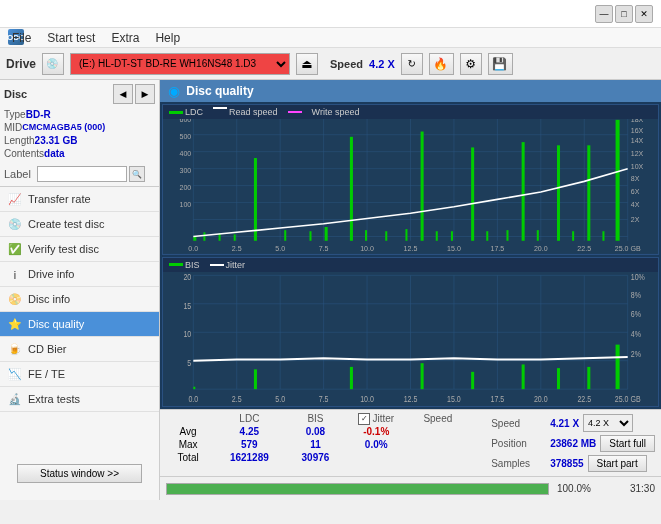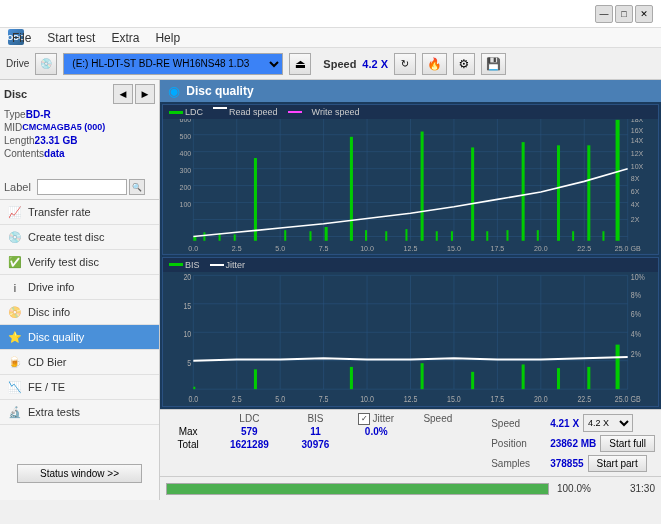--- a/index.html
+++ b/index.html
@@ -13,40 +13,40 @@
     .titlebar-controls { display: flex; gap: 2px; }
     .titlebar-btn { width: 18px; height: 18px; border: 1px solid #aaa; background: #e0e0e0; cursor: pointer; display: flex; align-items: center; justify-content: center; font-size: 9px; border-radius: 2px; }
     .titlebar-btn.close { background: #e0e0e0; }
 
     
     .menubar { background: #f8f8f8; border-bottom: 1px solid #ddd; display: flex; padding: 2px 4px; height: 20px; align-items: center; }
     .menu-item { padding: 1px 8px; font-size: 12px; cursor: pointer; color: #333; }
 
     
     .toolbar { background: #f0f0f0; border-bottom: 1px solid #ccc; display: flex; align-items: center; padding: 3px 6px; height: 32px; gap: 6px; }
-    .toolbar-label { font-weight: normal; font-size: 10px; color: #333; }
-    .drive-select { height: 22px; font-size: 10px; border: 1px solid #aaa; background: #3b82f6; padding: 0 4px; flex: 1; max-width: 220px; }
+    .toolbar-label { font-weight: bold; font-size: 12px; color: #333; }
+    .drive-select { height: 22px; font-size: 10px; border: 1px solid #aaa; background: #ef4444; padding: 0 4px; flex: 1; max-width: 220px; }
     .toolbar-btn { height: 22px; min-width: 22px; border: 1px solid #aaa; background: linear-gradient(to bottom, #f8f8f8, #e0e0e0); cursor: pointer; font-size: 10px; padding: 0 4px; display: flex; align-items: center; justify-content: center; }
     .speed-label { font-size: 11px; font-weight: bold; color: #333; margin-left: 6px; }
 
     
     .main { display: flex; height: calc(524px - 28px - 20px - 32px - 24px); }
 
     
     .sidebar { width: 160px; background: #f5f5f5; border-right: 1px solid #ccc; display: flex; flex-direction: column; flex-shrink: 0; }
 
     
     .disc-panel { border-bottom: 1px solid #ccc; padding: 4px; }
     .disc-panel-header { display: flex; align-items: center; justify-content: space-between; margin-bottom: 4px; }
     .disc-section-title { font-weight: bold; font-size: 11px; color: #333; }
     .disc-row { display: flex; padding: 1px 0; font-size: 10px; }
     .disc-row-label { color: #555; }
     .disc-row-value { color: #0000cc; font-weight: bold; }
     .disc-row-value.data { color: #0000cc; }
-    .label-input-row { display: flex; align-items: center; gap: 2px; margin-top: 19px; }
+    .label-input-row { display: flex; align-items: center; gap: 2px; margin-top: 6px; }
     .label-input { height: 16px; width: 90px; border: 1px solid #aaa; font-size: 9px; padding: 0 2px; }
     .label-btn { width: 16px; height: 16px; border: 1px solid #aaa; background: #e8e8e8; cursor: pointer; font-size: 8px; display: flex; align-items: center; justify-content: center; }
 
     
     .nav-items { flex: 1; overflow: hidden; }
     .nav-item { display: flex; align-items: center; gap: 6px; padding: 5px 8px; cursor: pointer; font-size: 11px; color: #333; border-bottom: 1px solid #e0e0e0; }
     .nav-item.active { background: #4a90d9; color: white; }
     .nav-item-icon { width: 14px; height: 14px; display: flex; align-items: center; justify-content: center; flex-shrink: 0; }
 
     
@@ -399,20 +399,28 @@
                   <span class="checkbox-checked">✓</span>
                   <span>Jitter</span>
                 </span>
               </th>
               <th>Speed</th>
               <th></th>
             </tr>
           </thead>
           <tbody>
             <tr>
+              <td>Avg</td>
+              <td class="stats-val">4.25</td>
+              <td class="stats-val">0.08</td>
+              <td class="stats-neg">-0.1%</td>
+              <td></td>
+              <td></td>
+            </tr>
+            <tr>
               <td>Max</td>
               <td class="stats-val">579</td>
               <td class="stats-val">11</td>
               <td class="stats-val">0.0%</td>
               <td></td>
               <td></td>
             </tr>
             <tr>
               <td>Total</td>
               <td class="stats-val">1621289</td>

